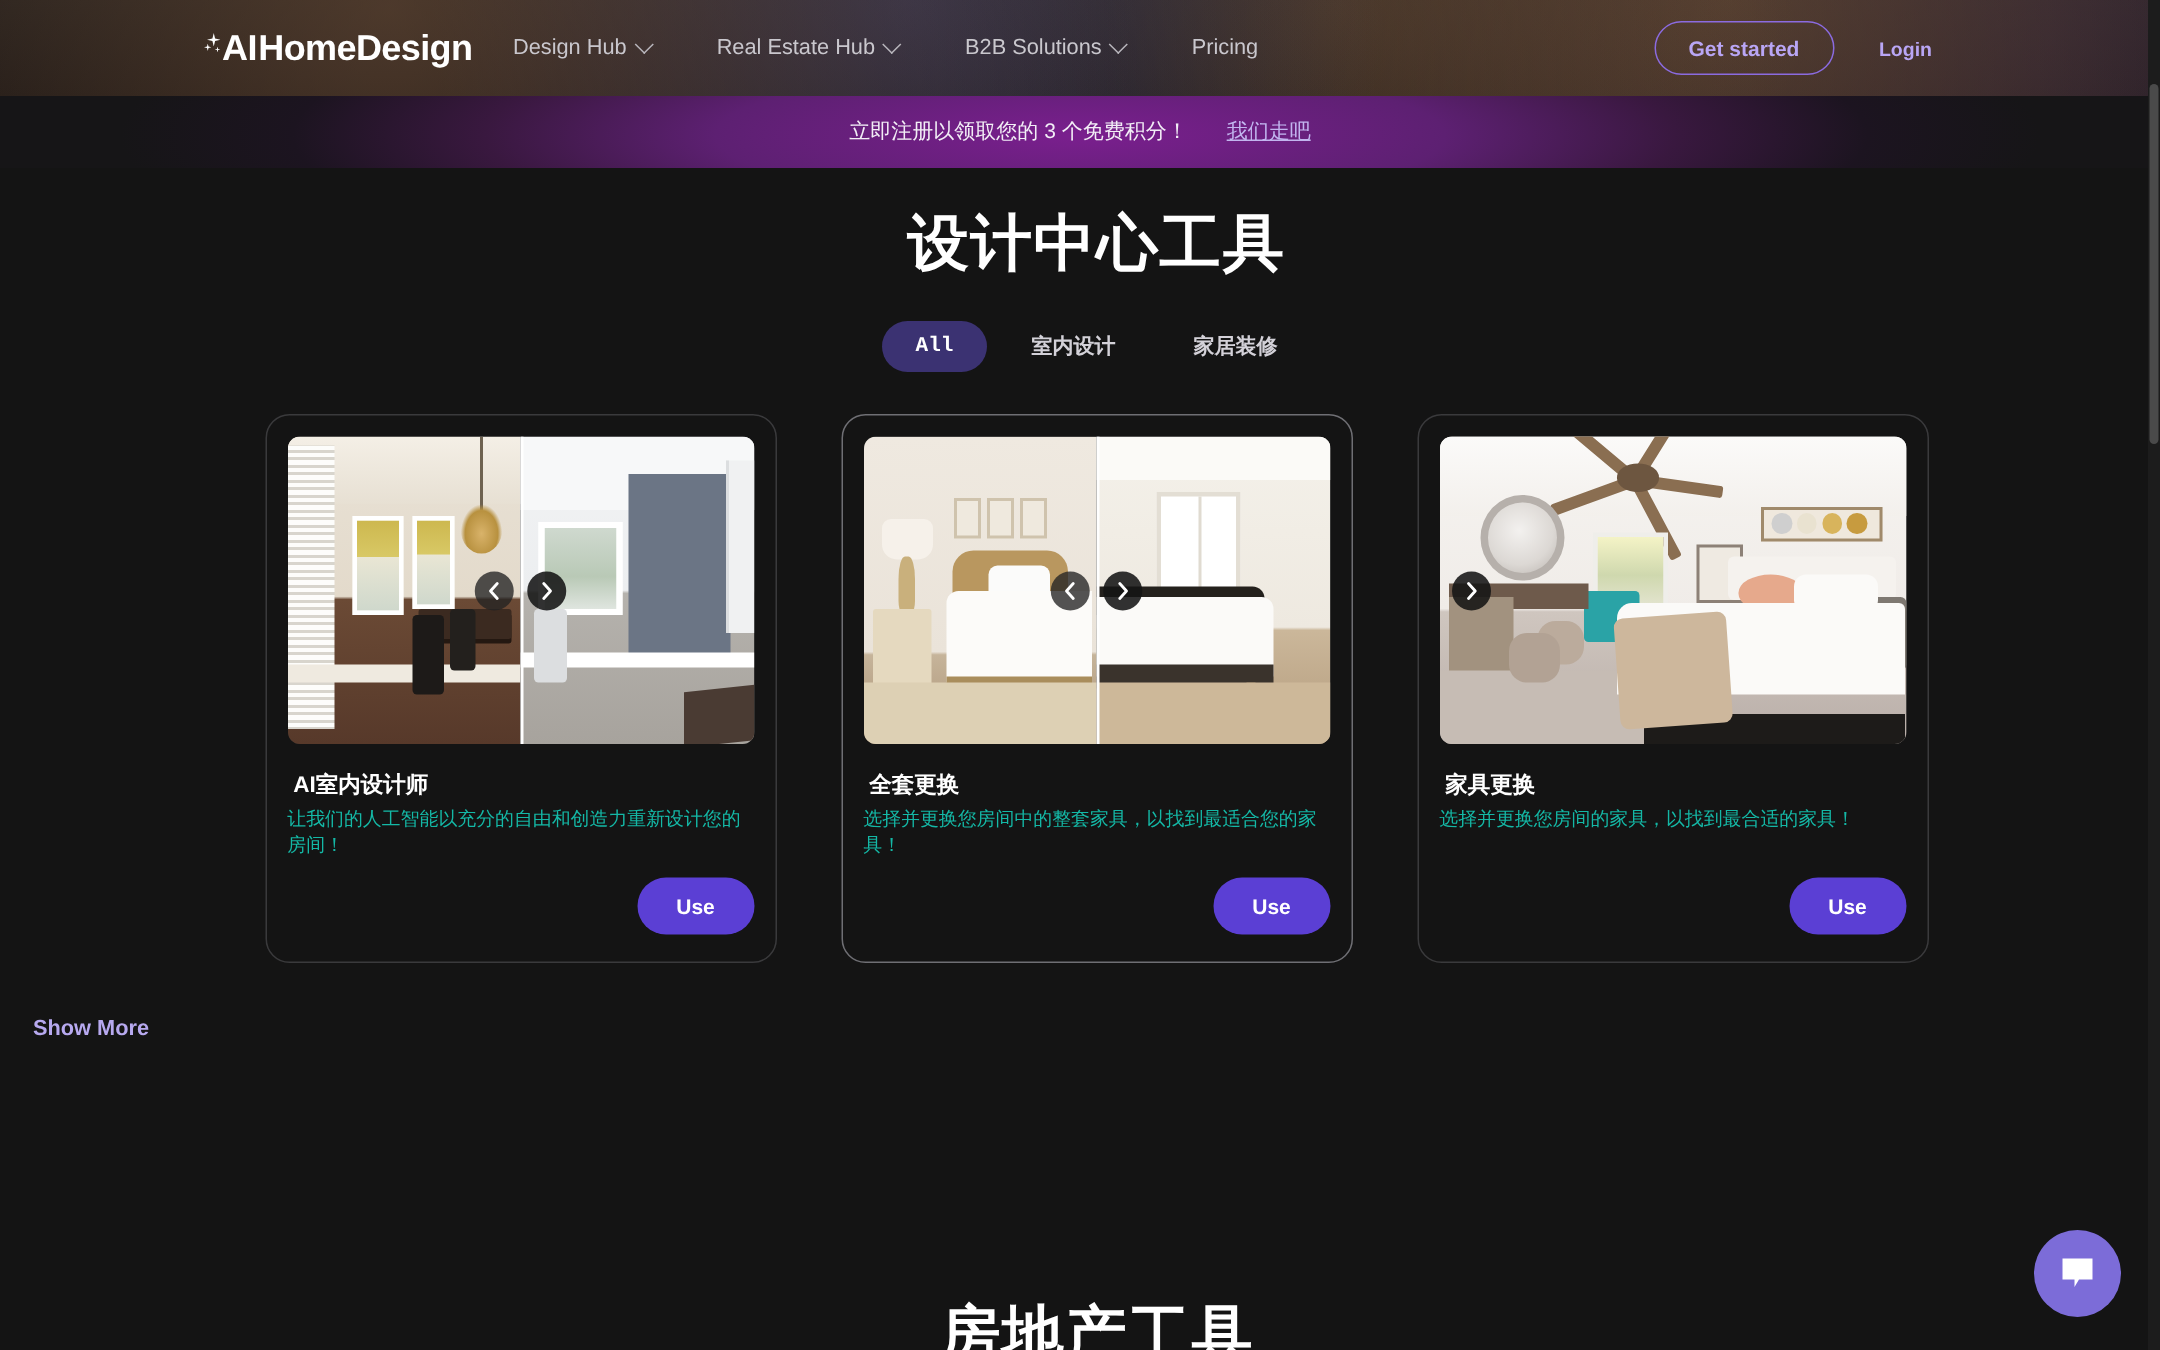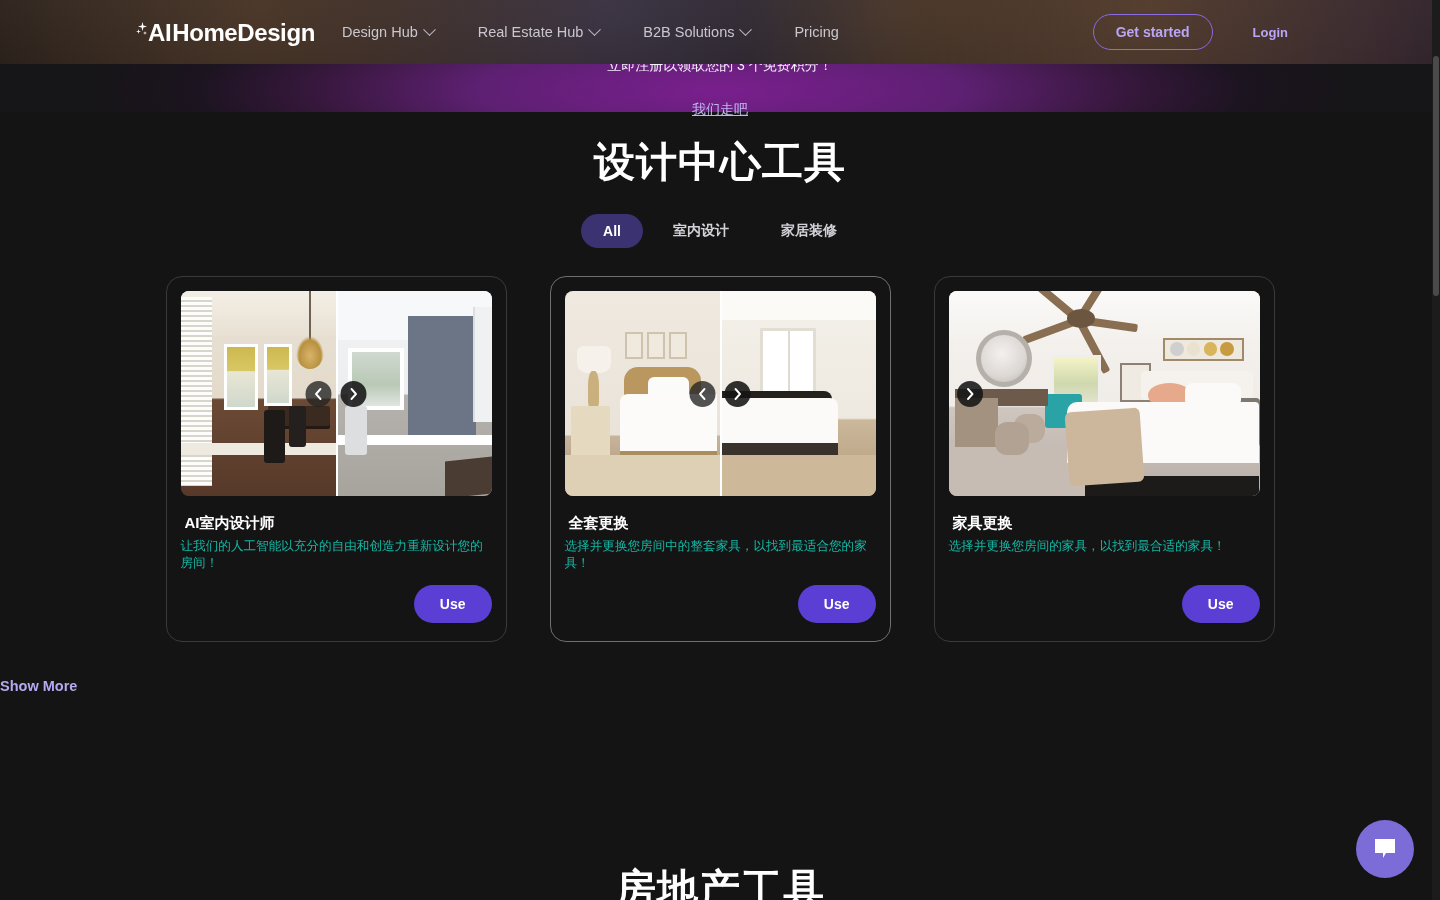--- a/index.html
+++ b/index.html
@@ -42,55 +42,54 @@
 
   .nav { position: absolute; left: 320px; top: 0; height: 64px; display: flex; align-items: center; gap: 0px; }
   .nav-item {
     display: flex; align-items: center; gap: 7px;
     color: #c9c7cd; font-size: 14.5px; font-weight: 500;
     padding: 0 22px; height: 64px; cursor: pointer; white-space: nowrap;
   }
   .chev { width: 9px; height: 9px; border-right: 1.6px solid #b9b7bd; border-bottom: 1.6px solid #b9b7bd;
           transform: rotate(45deg) translate(-2px,-2px); display: inline-block; }
 
-  .header-actions { position: absolute; right: 144px; top: 0; height: 64px; display: flex; align-items: center; gap: 32px; }
+  .header-actions { position: absolute; right: 144px; top: 0; height: 64px; display: flex; align-items: center; gap: 22px; }
   .btn-getstarted {
     border: 1px solid #8b6be0; border-radius: 999px;
     color: #b9a6f5; background: transparent;
     font-size: 14px; font-weight: 700; padding: 9px 22px; cursor: pointer;
     font-family: inherit; white-space: nowrap;
   }
   .btn-login { color: #b9a6f5; font-size: 13px; font-weight: 700; cursor: pointer; padding: 6px 8px; white-space: nowrap; }
 
   
   .promo {
     position: absolute; top: 64px; left: 0; width: 1440px; height: 48px;
     background:
       radial-gradient(ellipse 640px 120px at 50% 55%, #7a1f8e 0%, #5d2072 38%, #39183f 62%, #1c1420 82%, #161517 100%);
     display: flex; align-items: center; justify-content: center; gap: 26px;
     z-index: 30;
-    flex-direction: column;
   }
   .promo-text { color: #f2eef6; font-size: 14px; font-weight: 500; white-space: nowrap; }
   .promo-link { color: #c2b5ef; font-size: 14px; font-weight: 500; text-decoration: underline; cursor: pointer; white-space: nowrap; }
 
   
-  .main { position: absolute; top: 112px; left: 0; width: 1440px; height: 559px; background: #141414; }
+  .main { position: absolute; top: 112px; left: 0; width: 1440px; height: 559px; background: #141414; padding-left: 22px; }
 
   .section-title {
     text-align: center; color: #ffffff; font-size: 41px; font-weight: 700;
     letter-spacing: 1px; margin-top: 23px;
   }
 
   .tabs { display: flex; justify-content: center; align-items: center; gap: 8px; margin-top: 23px; }
   .tab {
     font-size: 14px; font-weight: 600; color: #d3d1d8;
     padding: 9px 22px; border-radius: 999px; cursor: pointer; white-space: nowrap;
   }
-  .tab.active { background: #3b3272; color: #ffffff; font-weight: 700; }
+  .tab.active { background: #3b3272; color: #ffffff; font-weight: 700; font-family: Liberation Mono, monospace; }
 
   .cards { display: flex; justify-content: center; gap: 43px; margin-top: 27px; }
   .card {
     width: 341px; height: 366px;
     background: #141414; border: 1px solid #3a3a3c; border-radius: 16px;
     padding: 14px 14px 0 14px; position: relative;
   }
   .card.featured { border-color: #6f6f74; }
 
   .thumb { position: relative; width: 311px; height: 205px; border-radius: 8px; overflow: hidden; background: #2a2a2a; }

